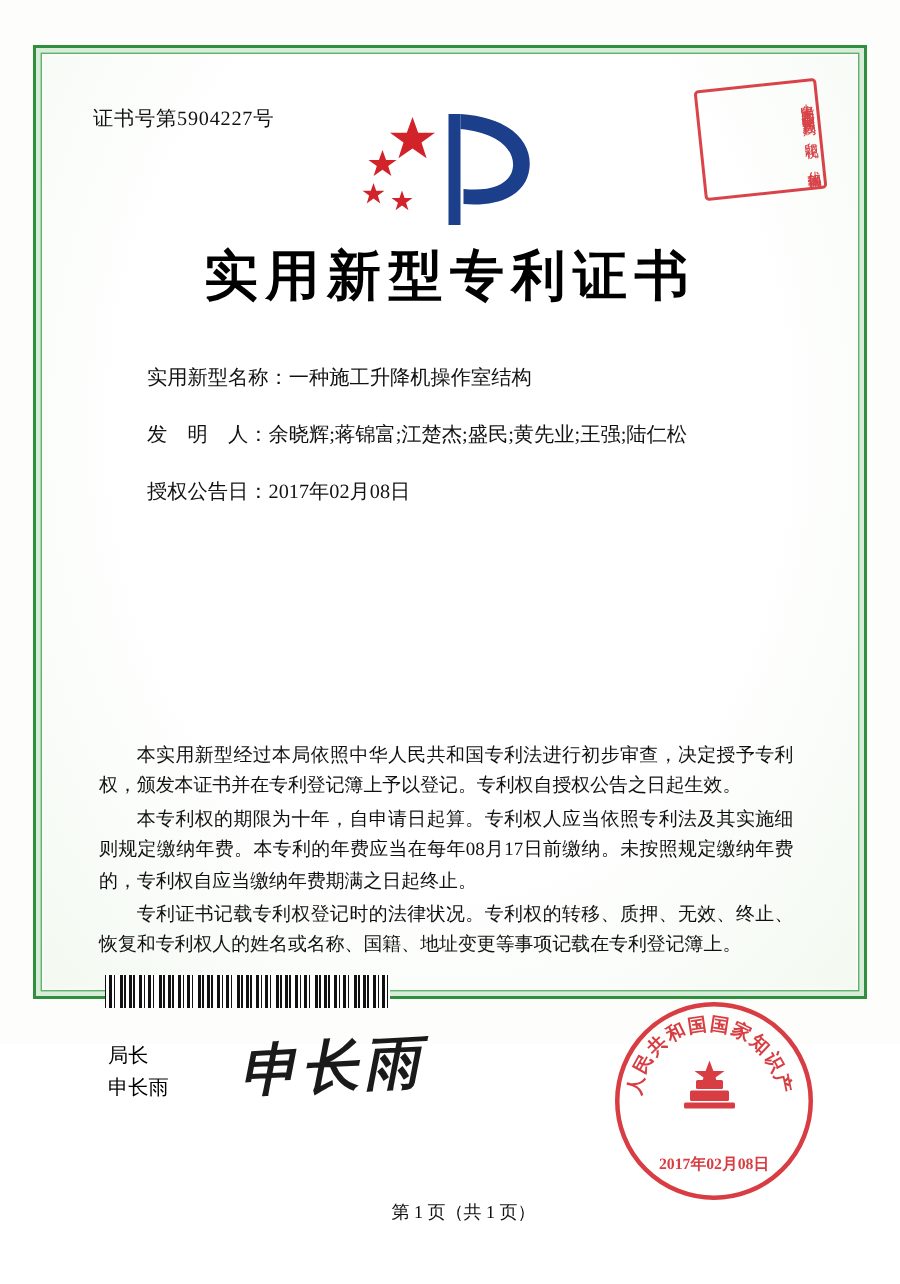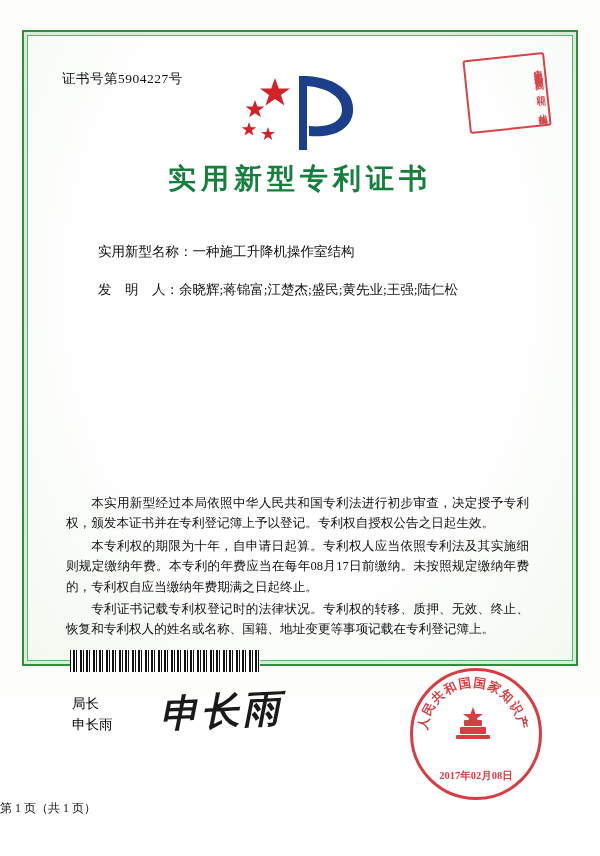--- a/index.html
+++ b/index.html
@@ -112,24 +112,24 @@
     text-orientation: upright;
     letter-spacing: 1px;
   }
 
   .title {
     position: absolute;
     left: 0;
     right: 0;
     top: 160px;
     text-align: center;
-    font-size: 28px;
+    font-size: 36px;
     font-weight: bold;
     letter-spacing: 5px;
-    color: #15803d;
+    color: #000000;
     font-family: "Liberation Serif", serif;
   }
 
   .fields {
     position: absolute;
     left: 66px;
     right: 60px;
     top: 243px;
     font-size: 13.5px;
     color: #111;
@@ -221,23 +221,24 @@
     right: 0;
     bottom: 14px;
     text-align: center;
     font-size: 10.5px;
     font-weight: bold;
     color: #d2232a;
   }
 
   .page-no {
     position: absolute;
-    left: 0;
+    left: 18px;
     right: 0;
     top: 800px;
+    text-align: center;
     font-size: 12px;
     color: #111;
   }
 </style>
 </head>
 <body>
 
 <div class="page">
 
   <div class="paper-tint"></div>
@@ -271,20 +272,23 @@
   </div>
 
   <div class="title">实用新型专利证书</div>
 
   <div class="fields">
     <div class="field-row">
       <span class="field-label">实用新型名称：</span><span class="field-value">一种施工升降机操作室结构</span>
     </div>
     <div class="field-row">
       <span class="field-label">发　明　人：</span><span class="field-value">余晓辉;蒋锦富;江楚杰;盛民;黄先业;王强;陆仁松</span>
+    </div>
+    <div class="field-row">
+      <span class="field-label">授权公告日：</span><span class="field-value">2017年02月08日</span>
     </div>
   </div>
 
   <div class="body-text">
     <p>本实用新型经过本局依照中华人民共和国专利法进行初步审查，决定授予专利权，颁发本证书并在专利登记簿上予以登记。专利权自授权公告之日起生效。</p>
     <p>本专利权的期限为十年，自申请日起算。专利权人应当依照专利法及其实施细则规定缴纳年费。本专利的年费应当在每年08月17日前缴纳。未按照规定缴纳年费的，专利权自应当缴纳年费期满之日起终止。</p>
     <p>专利证书记载专利权登记时的法律状况。专利权的转移、质押、无效、终止、恢复和专利权人的姓名或名称、国籍、地址变更等事项记载在专利登记簿上。</p>
   </div>
 
   <div class="barcode"></div>

